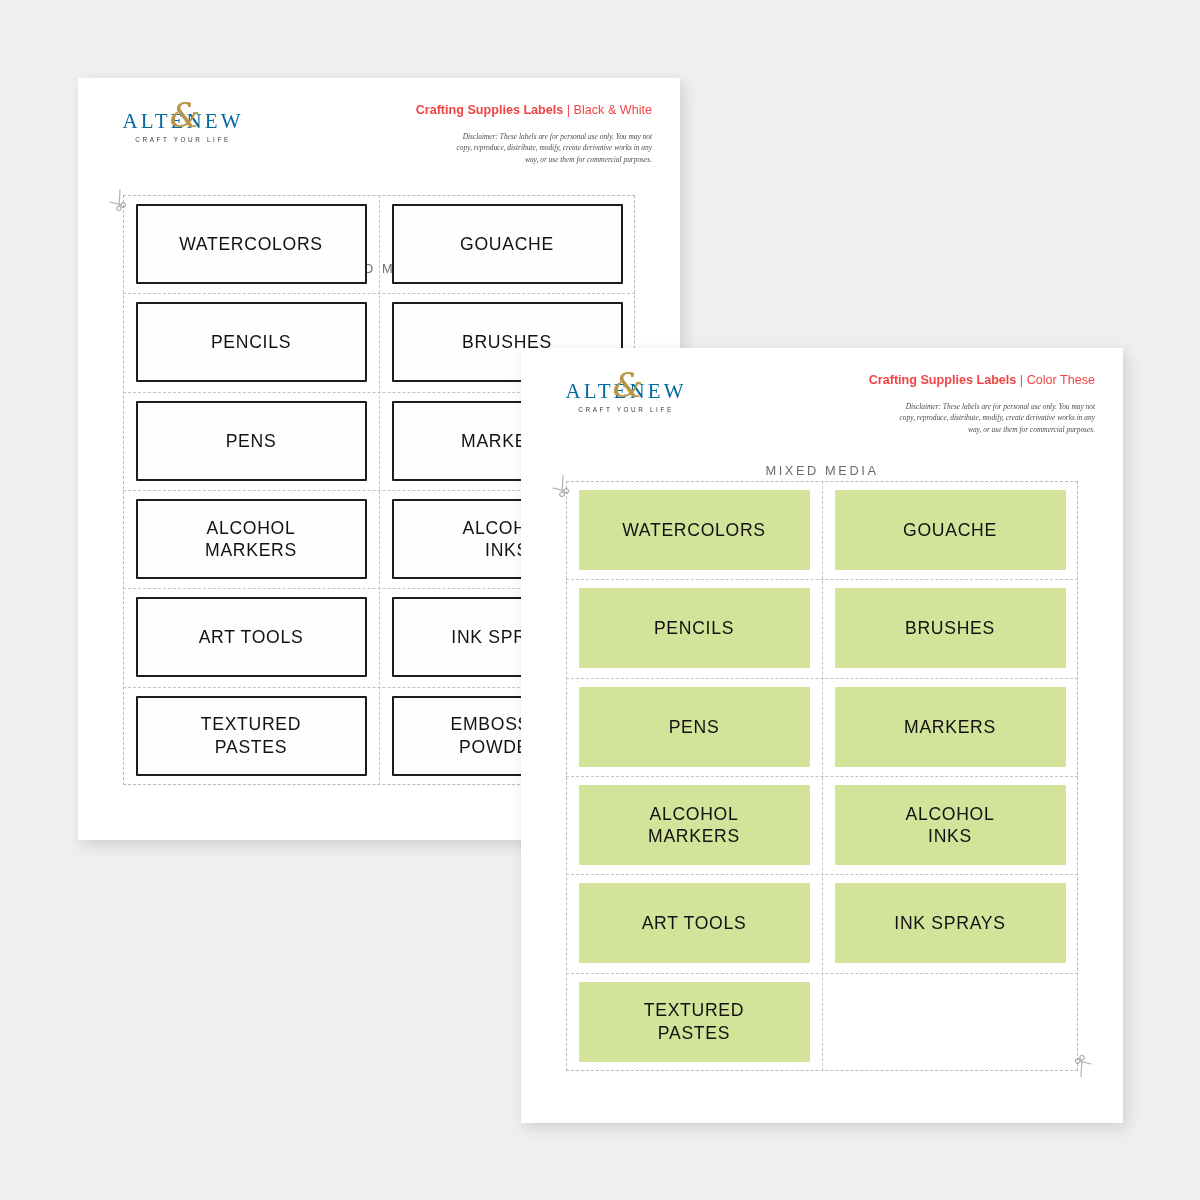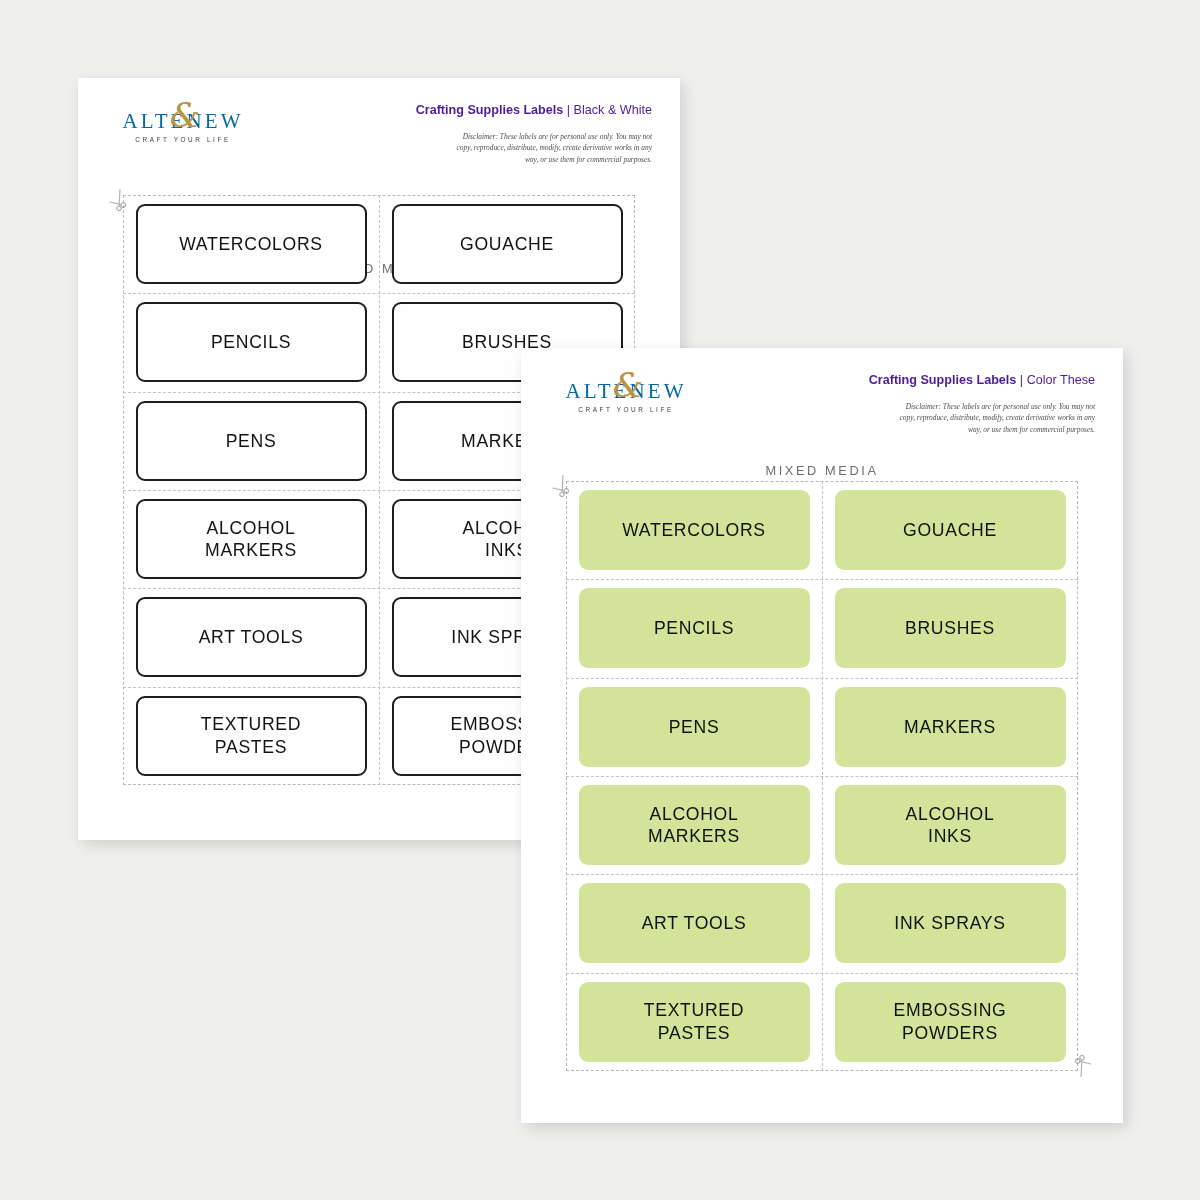--- a/index.html
+++ b/index.html
@@ -102,21 +102,21 @@
   
   .titleblock {
     position: absolute;
     right: 28px;
     top: 25px;
     text-align: right;
     width: 330px;
   }
   .title-line {
     font-size: 12.6px;
-    color: #4c1d95;
+    color: #ef4444;
     line-height: 1.2;
     white-space: nowrap;
   }
   .title-strong { font-weight: bold; }
   .title-light  { font-weight: normal; }
   .disclaimer {
     margin-top: 13px;
     font-family: "Liberation Serif", serif;
     font-style: italic;
     font-size: 7.4px;
@@ -178,21 +178,21 @@
     display: flex;
     align-items: center;
     justify-content: center;
   }
   .label {
     box-sizing: border-box;
     display: flex;
     align-items: center;
     justify-content: center;
     text-align: center;
-    border-radius: 9px;
+    border-radius: 1px;
     font-size: 17.6px;
     letter-spacing: 0.7px;
     color: #121212;
     line-height: 1.28;
     white-space: pre-line;
   }
   .label-bw {
     width: 231px;
     height: 80px;
     background: #fefefe;
@@ -373,21 +373,17 @@
         <div class="cell">
             <div class="label label-cc">ART TOOLS</div>
           </div>
         <div class="cell">
             <div class="label label-cc">INK SPRAYS</div>
           </div>
         <div class="cell">
             <div class="label label-cc">TEXTURED
 PASTES</div>
           </div>
-        <div class="cell">
-            <div class="label label-cc">EMBOSSING
-POWDERS</div>
-          </div>
       </div>
     </div>
   </div>
 
 </div>
 
 </body></html>

